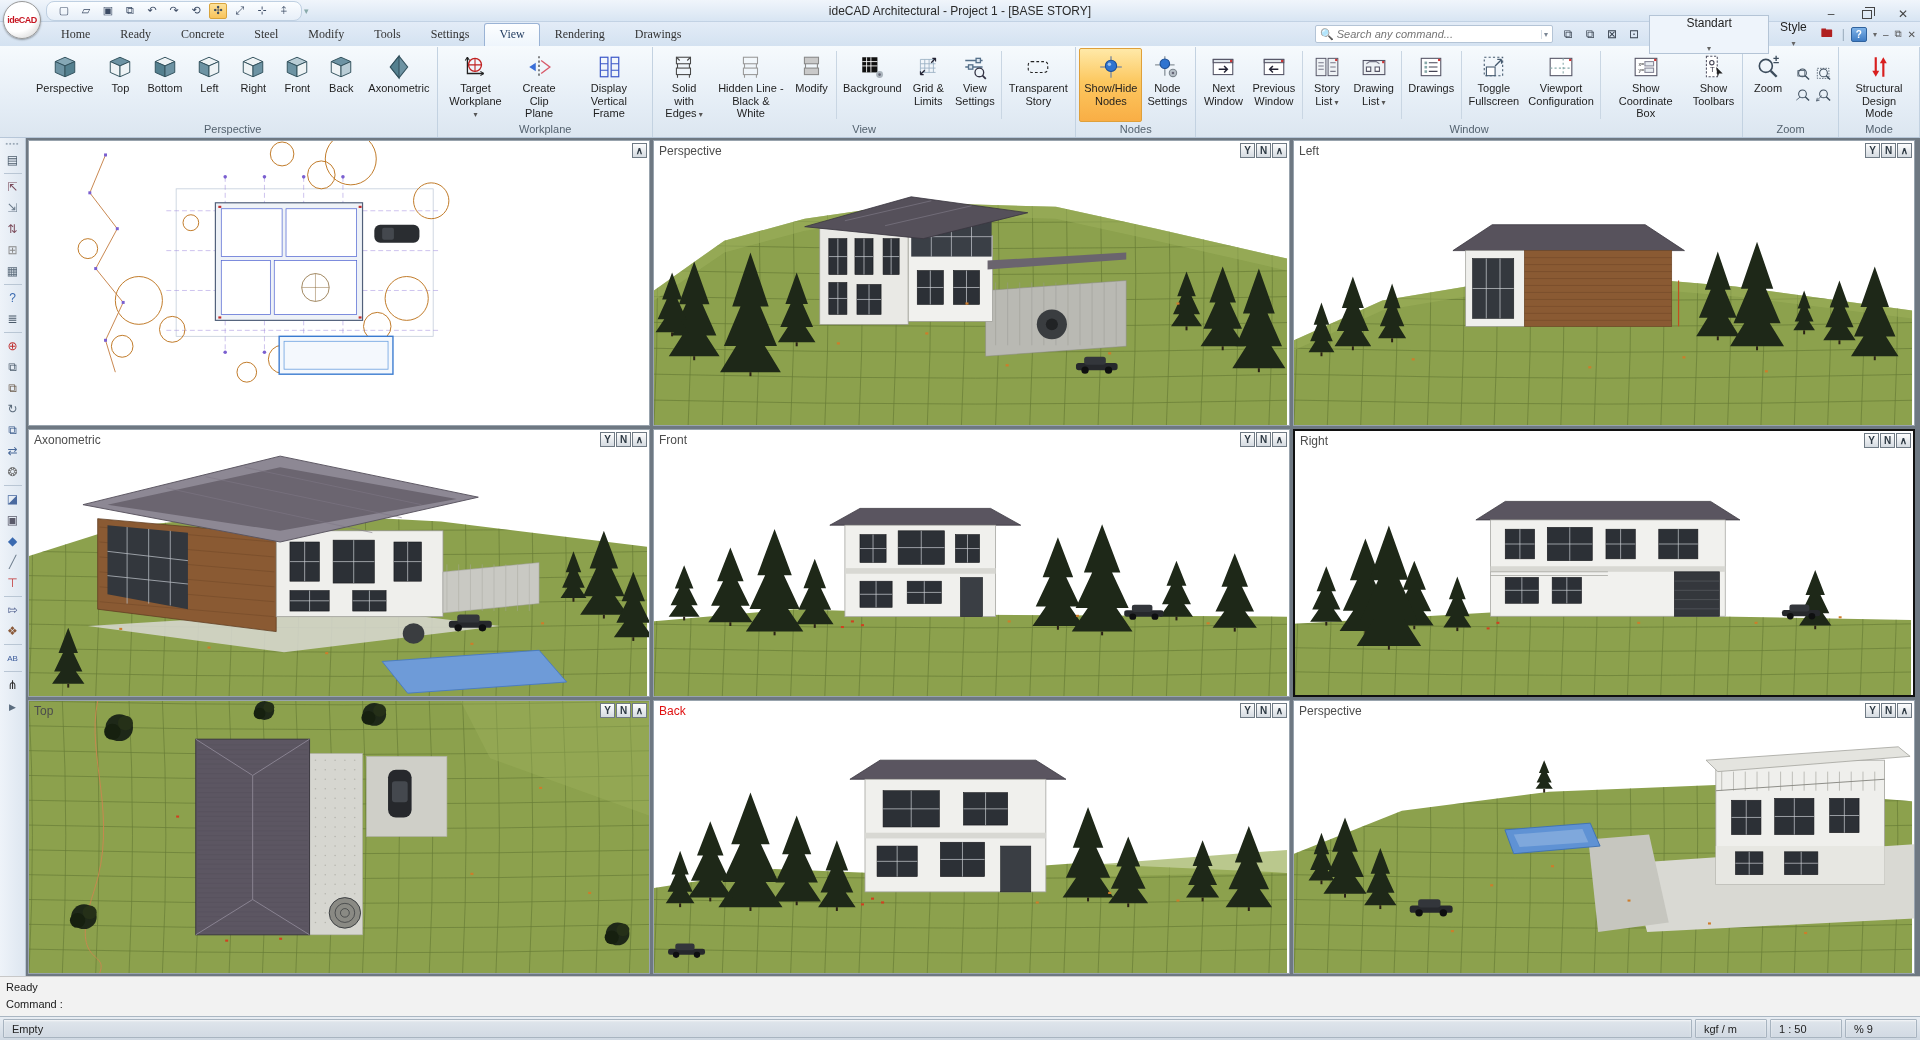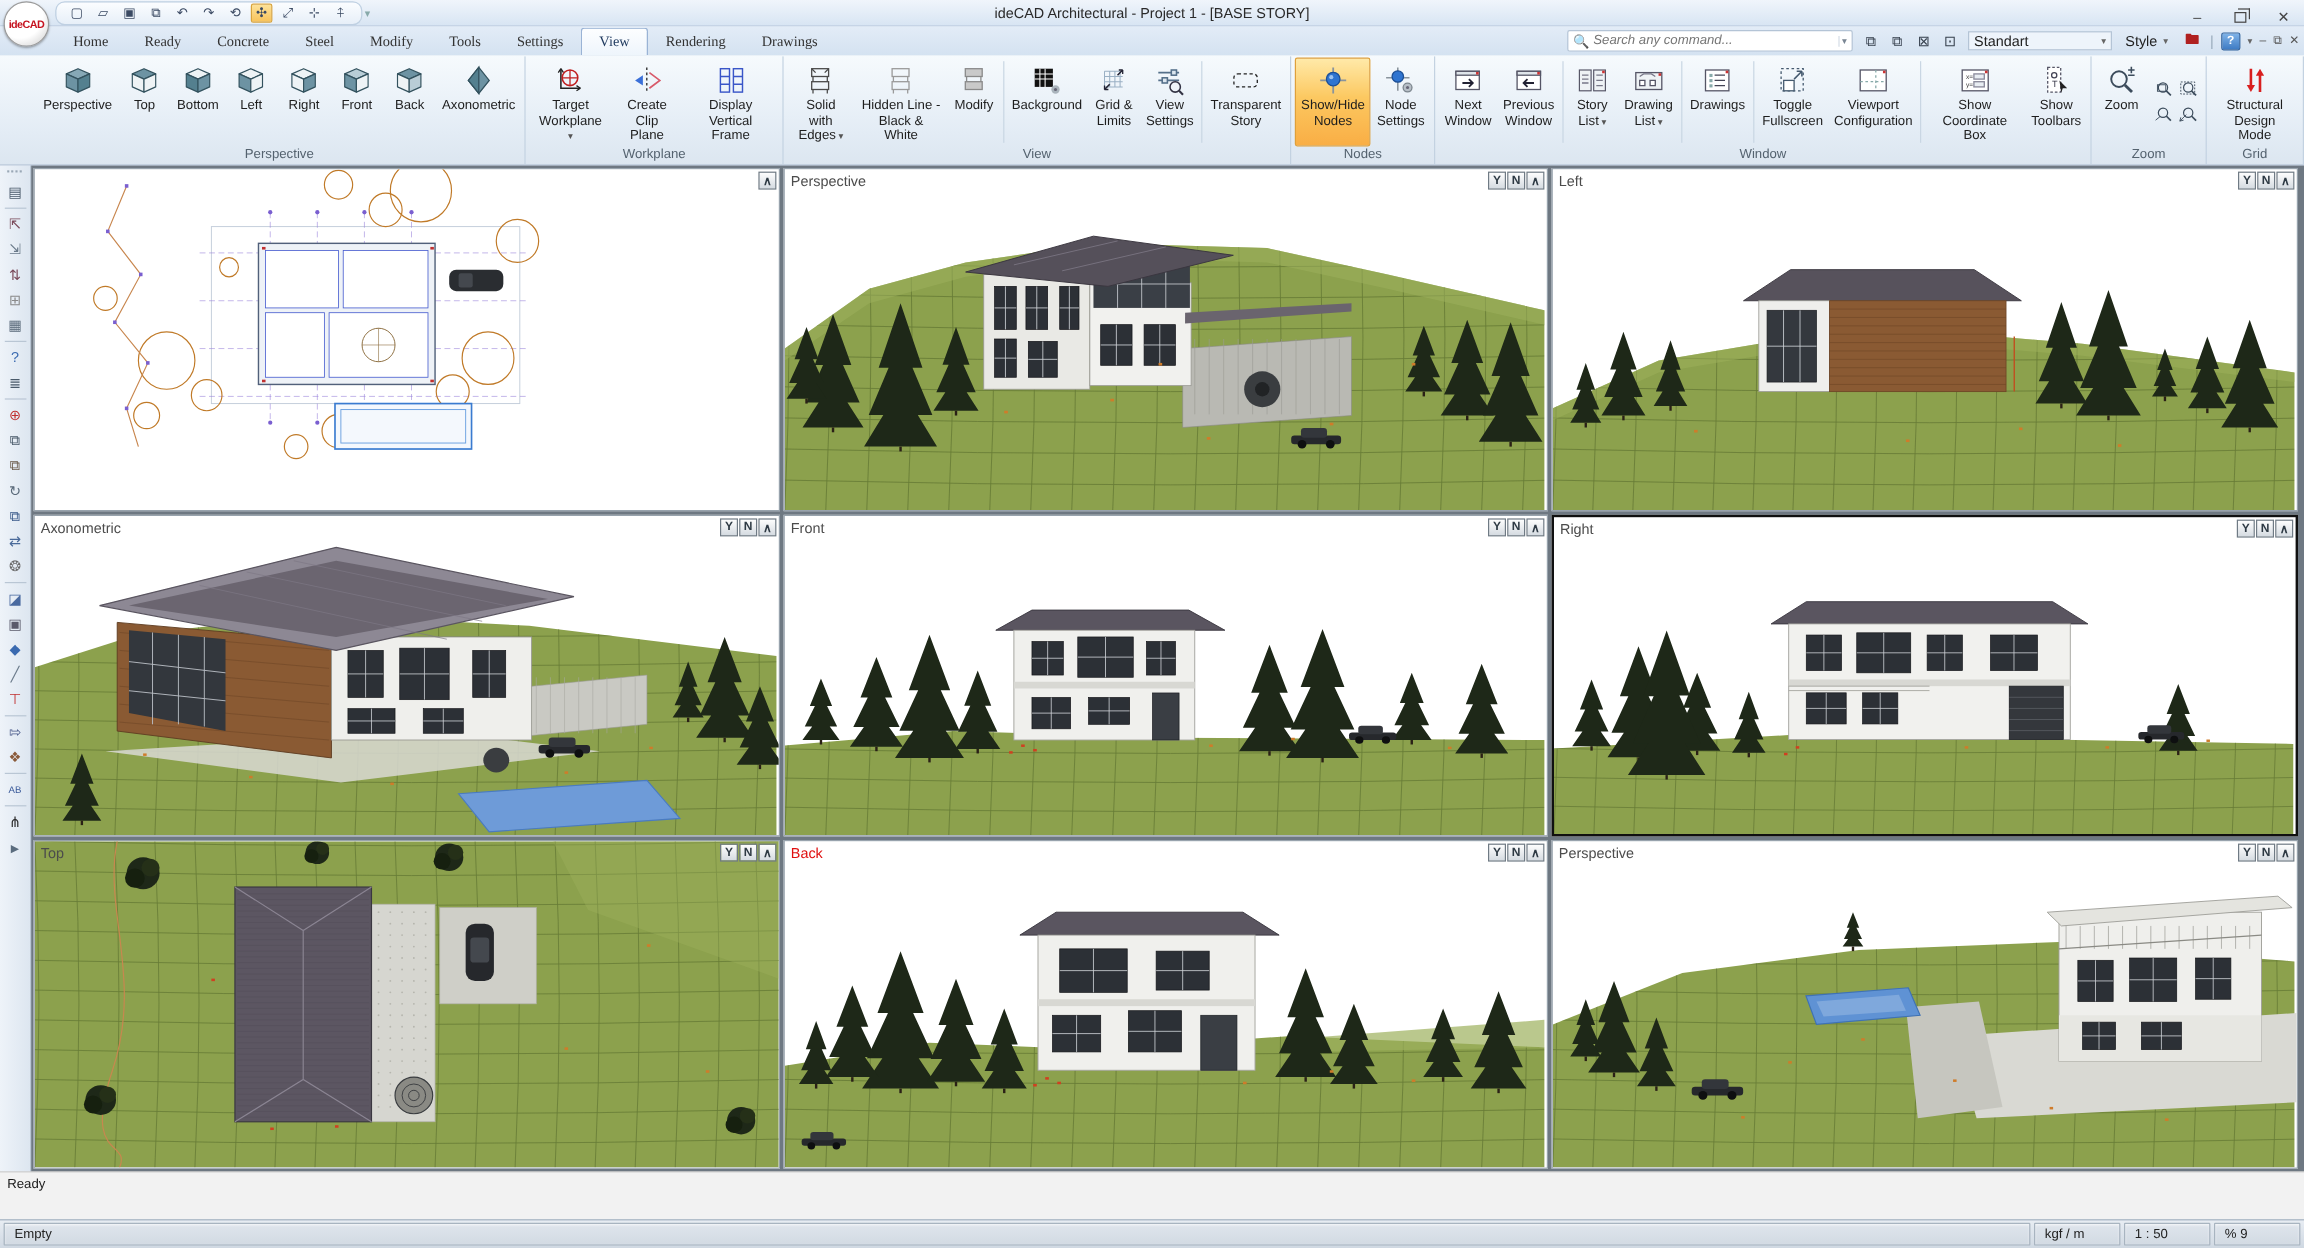--- a/index.html
+++ b/index.html
@@ -23,21 +23,21 @@
 
 .tabrow{height:24px;background:linear-gradient(#e3ecf7,#d4e2f1);display:flex;align-items:flex-end;padding-left:46px;position:relative;}
 .tab{padding:3px 14px 4px;font-size:12px;color:#333;border:1px solid transparent;border-bottom:none;border-radius:3px 3px 0 0;}
 .tab.active{background:linear-gradient(#fdfeff,#eef5fc);border-color:#9ab3d5;color:#1f3a5f;}
 .tab-right{position:absolute;right:4px;top:2px;display:flex;align-items:center;gap:6px;height:20px;}
 .searchbox{display:flex;align-items:center;width:238px;height:18px;background:#fff;border:1px solid #b4c4d6;border-radius:2px;padding:0 2px 0 4px;}
 .searchbox input{border:none;outline:none;flex:1;font-size:11px;font-style:italic;color:#8a939e;font-family:"Liberation Sans",sans-serif;background:transparent;}
 .searchbox .mag{color:#9aa5b1;font-size:11px;margin-right:3px;}
 .searchbox .dd{color:#7a8694;font-size:8px;padding:0 2px;border-left:1px solid #d5dde6;}
 .tr-icon{font-size:12px;color:#37414e;width:18px;text-align:center;}
-.combo{display:flex;align-items:center;gap:14px;border:1px solid transparent;padding:0 4px;font-size:12px;color:#222;}
+.combo{display:flex;align-items:center;gap:14px;border:1px solid transparent;padding:0 4px;font-size:12px;color:#222;flex-direction:column;}
 .combo .dd{font-size:8px;color:#666;}
 .helpbtn{width:16px;height:15px;background:linear-gradient(#7fb3e8,#3f7cc4);color:#fff;font-weight:bold;font-size:10px;text-align:center;border:1px solid #2f629e;border-radius:2px;line-height:14px;}
 .mini-wc{color:#555;font-size:10px;}
 
 
 .ribbon{height:92px;background:linear-gradient(#f6fafd,#e3ecf5 70%,#dce6f0);border-bottom:1px solid #b6c6d8;display:flex;align-items:stretch;padding:1px 0 0 28px;}
 .rgroup{display:flex;flex-direction:column;border-right:1px solid #c3d2e1;padding:1px 3px 0;}
 .rbtns{flex:1;display:flex;align-items:stretch;}
 .rbtn{display:flex;flex-direction:column;align-items:center;justify-content:flex-start;padding:3px 4px 1px;border:1px solid transparent;border-radius:2px;min-width:44px;}
 .rbtn .ric{height:30px;display:flex;align-items:center;justify-content:center;}
@@ -584,21 +584,21 @@
               <path d="M9 3v14" stroke="#d81f1f" stroke-width="2"></path>
               <polygon points="9,21 5.8,15.5 12.2,15.5" fill="#d81f1f"></polygon>
               <path d="M16 21V7" stroke="#d81f1f" stroke-width="2"></path>
               <polygon points="16,3 12.8,8.5 19.2,8.5" fill="#d81f1f"></polygon>
             </svg>
           </div>
           <div class="rlb">Structural
 Design Mode</div>
         </div>
       </div>
-      <div class="rlabel">Grid</div>
+      <div class="rlabel">Mode</div>
     </div>
   </div>
 
 <div class="main">
   <div class="sidebar" id="sidebar">
     <span class="grip">▪▪▪▪</span>
   <div class="sbi" style="color: rgb(74, 90, 106); font-size: 12px;">▤</div>
       <div class="sbsep"></div>
       <div class="sbi" style="color: rgb(122, 74, 90); font-size: 12px;">⇱</div>
       <div class="sbi" style="color: rgb(106, 122, 138); font-size: 12px;">⇲</div>
@@ -1538,19 +1538,20 @@
           <span class="vpb">Y</span>
           <span class="vpb">N</span>
           <span class="vpb">∧</span>
         </div>
       </div>
     </div>
 </div>
 
 <div class="statusarea">
   <div>Ready</div>
+  <div>Command :</div>
 </div>
 <div class="bottombar">
   <div class="bcell grow">Empty</div>
   <div class="bcell fixed">kgf / m</div>
   <div class="bcell fixed">1 : 50</div>
   <div class="bcell fixed">% 9</div>
 </div>
 
 </body></html>

